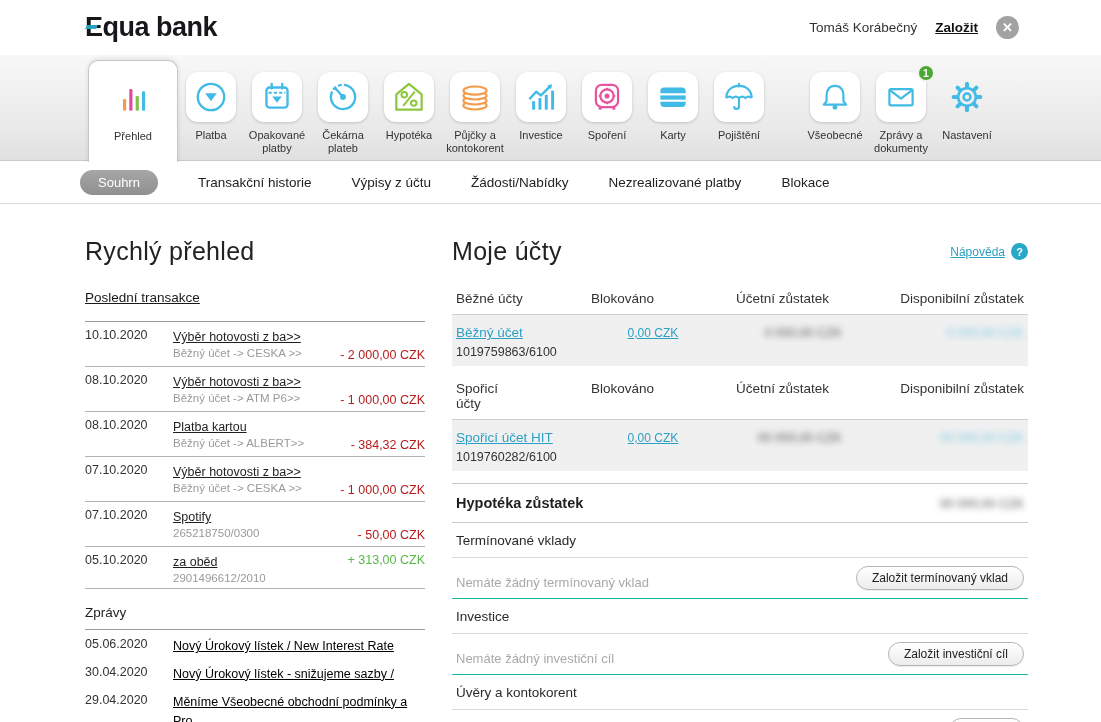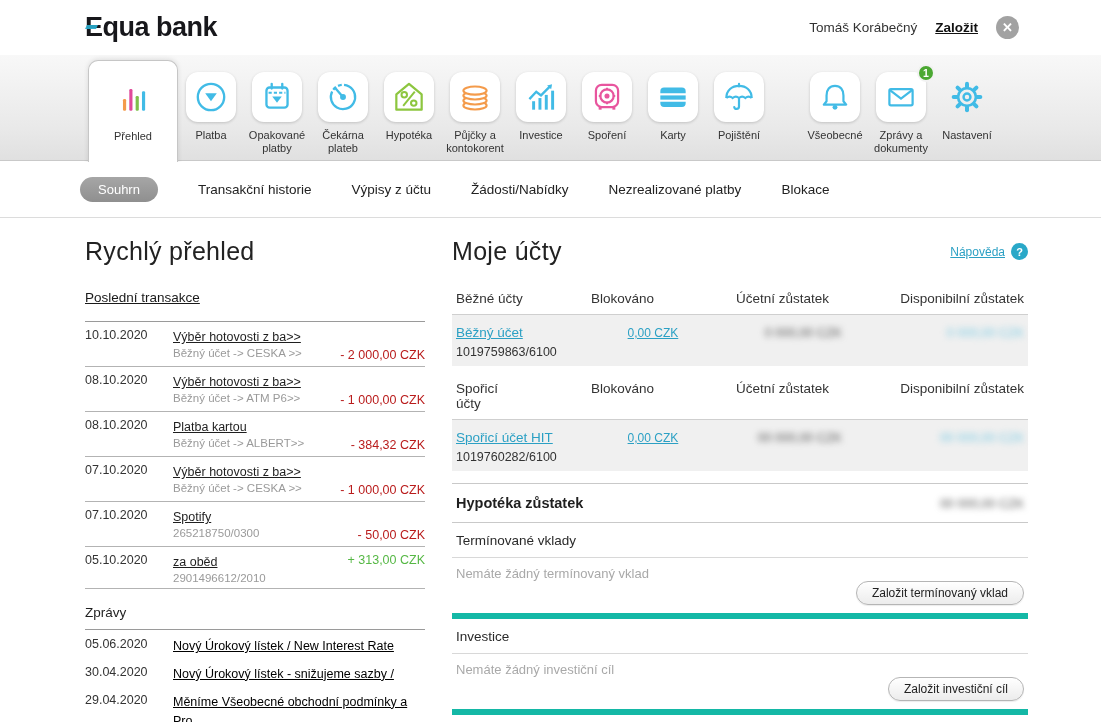--- a/index.html
+++ b/index.html
@@ -21,21 +21,21 @@
   .tab { width:66px; padding-top:17px; display:flex; flex-direction:column; align-items:center; cursor:pointer; }
   .tab .icon-box { width:50px; height:50px; background:#fff; border-radius:12px; box-shadow:0 1px 3px rgba(0,0,0,.18); display:flex; align-items:center; justify-content:center; position:relative; }
   .tab .tab-label { margin-top:7px; font-size:11px; line-height:1.15; color:#333; text-align:center; }
   .tab.active { width:90px; padding-top:12px; margin-top:5px; background:#fff; border:1px solid #c6c6c6; border-bottom:none; border-radius:10px 10px 0 0; height:115px; box-shadow:0 -1px 5px rgba(0,0,0,.10); z-index:2; }
   .tab.active .icon-box { box-shadow:none; }
   .tab.gap-left { margin-left:30px; }
   .tab.no-box .icon-box { background:transparent; box-shadow:none; }
   .badge { position:absolute; top:-8px; right:-9px; width:18px; height:18px; border-radius:50%; background:#4ba832; border:2px solid #f2f2f2; color:#fff; font-size:10.5px; font-weight:bold; display:flex; align-items:center; justify-content:center; }
 
   
-  .subnav { position:absolute; top:162px; left:0; width:1101px; height:56px; background:#fff; display:flex; align-items:center; padding-left:80px; border-bottom:1px solid #dcdcdc; z-index:2; }
+  .subnav { position:absolute; top:162px; left:0; width:1101px; height:42px; background:#fff; display:flex; align-items:center; padding-left:80px; border-bottom:1px solid #dcdcdc; z-index:2; }
   .subnav-item { font-size:13.5px; color:#222; margin-right:40px; text-decoration:none; cursor:pointer; }
   .subnav-item.pill { background:linear-gradient(#a6a6a6,#8f8f8f); color:#fff; padding:5px 18px; border-radius:14px; font-size:13px; }
 
   
   .content { position:absolute; top:205px; left:0; width:1101px; display:flex; }
   .leftcol { margin-left:85px; width:340px; }
   .rightcol { margin-left:27px; width:576px; }
 
   .panel-title { font-size:25px; font-weight:300; color:#222; letter-spacing:.3px; margin-top:32px; }
 
@@ -75,21 +75,21 @@
   .acc-num { font-size:12.5px; color:#333; margin-top:4px; }
   .blocked-link { font-size:12px; color:#2ba0c4; text-decoration:underline; }
   .blur-gray { font-size:12.5px; color:#5a5a5a; filter:blur(3px); }
   .blur-teal { font-size:12.5px; color:#7ecbe3; filter:blur(3px); }
   .group-spořicí { margin-top:6px; }
 
   .total-row { display:flex; align-items:center; margin-top:12px; border-top:1px solid #c9c9c9; border-bottom:1px solid #c9c9c9; padding:10px 4px; }
   .total-label { font-size:14.5px; font-weight:bold; color:#1f1f1f; flex:1; }
 
   .sec-hdr { padding:10px 4px 9px; border-bottom:1px solid #d8d8d8; font-size:13.5px; color:#2a2a2a; }
-  .sec-empty { display:flex; align-items:flex-start; padding:8px 4px; border-bottom:6px solid #14b8a6;flex-direction:column; }
+  .sec-empty { display:flex; align-items:flex-end; padding:8px 4px; border-bottom:1px solid #14b8a6; }
   .sec-empty .empty-text { font-size:13px; color:#a9a9a9; }
   .pill-btn { margin-left:auto; border:1px solid #b5b5b5; border-radius:13px; background:linear-gradient(#ffffff,#ececec); padding:4px 15px; font-size:12px; color:#222; cursor:pointer; box-shadow:0 1px 1px rgba(0,0,0,.08); font-family:"Liberation Sans",sans-serif; white-space:nowrap; }
 </style>
 </head>
 <body>
 
 <div class="header">
   <div class="logo">
     <span class="accent"></span>
     <span>Equa bank</span>

